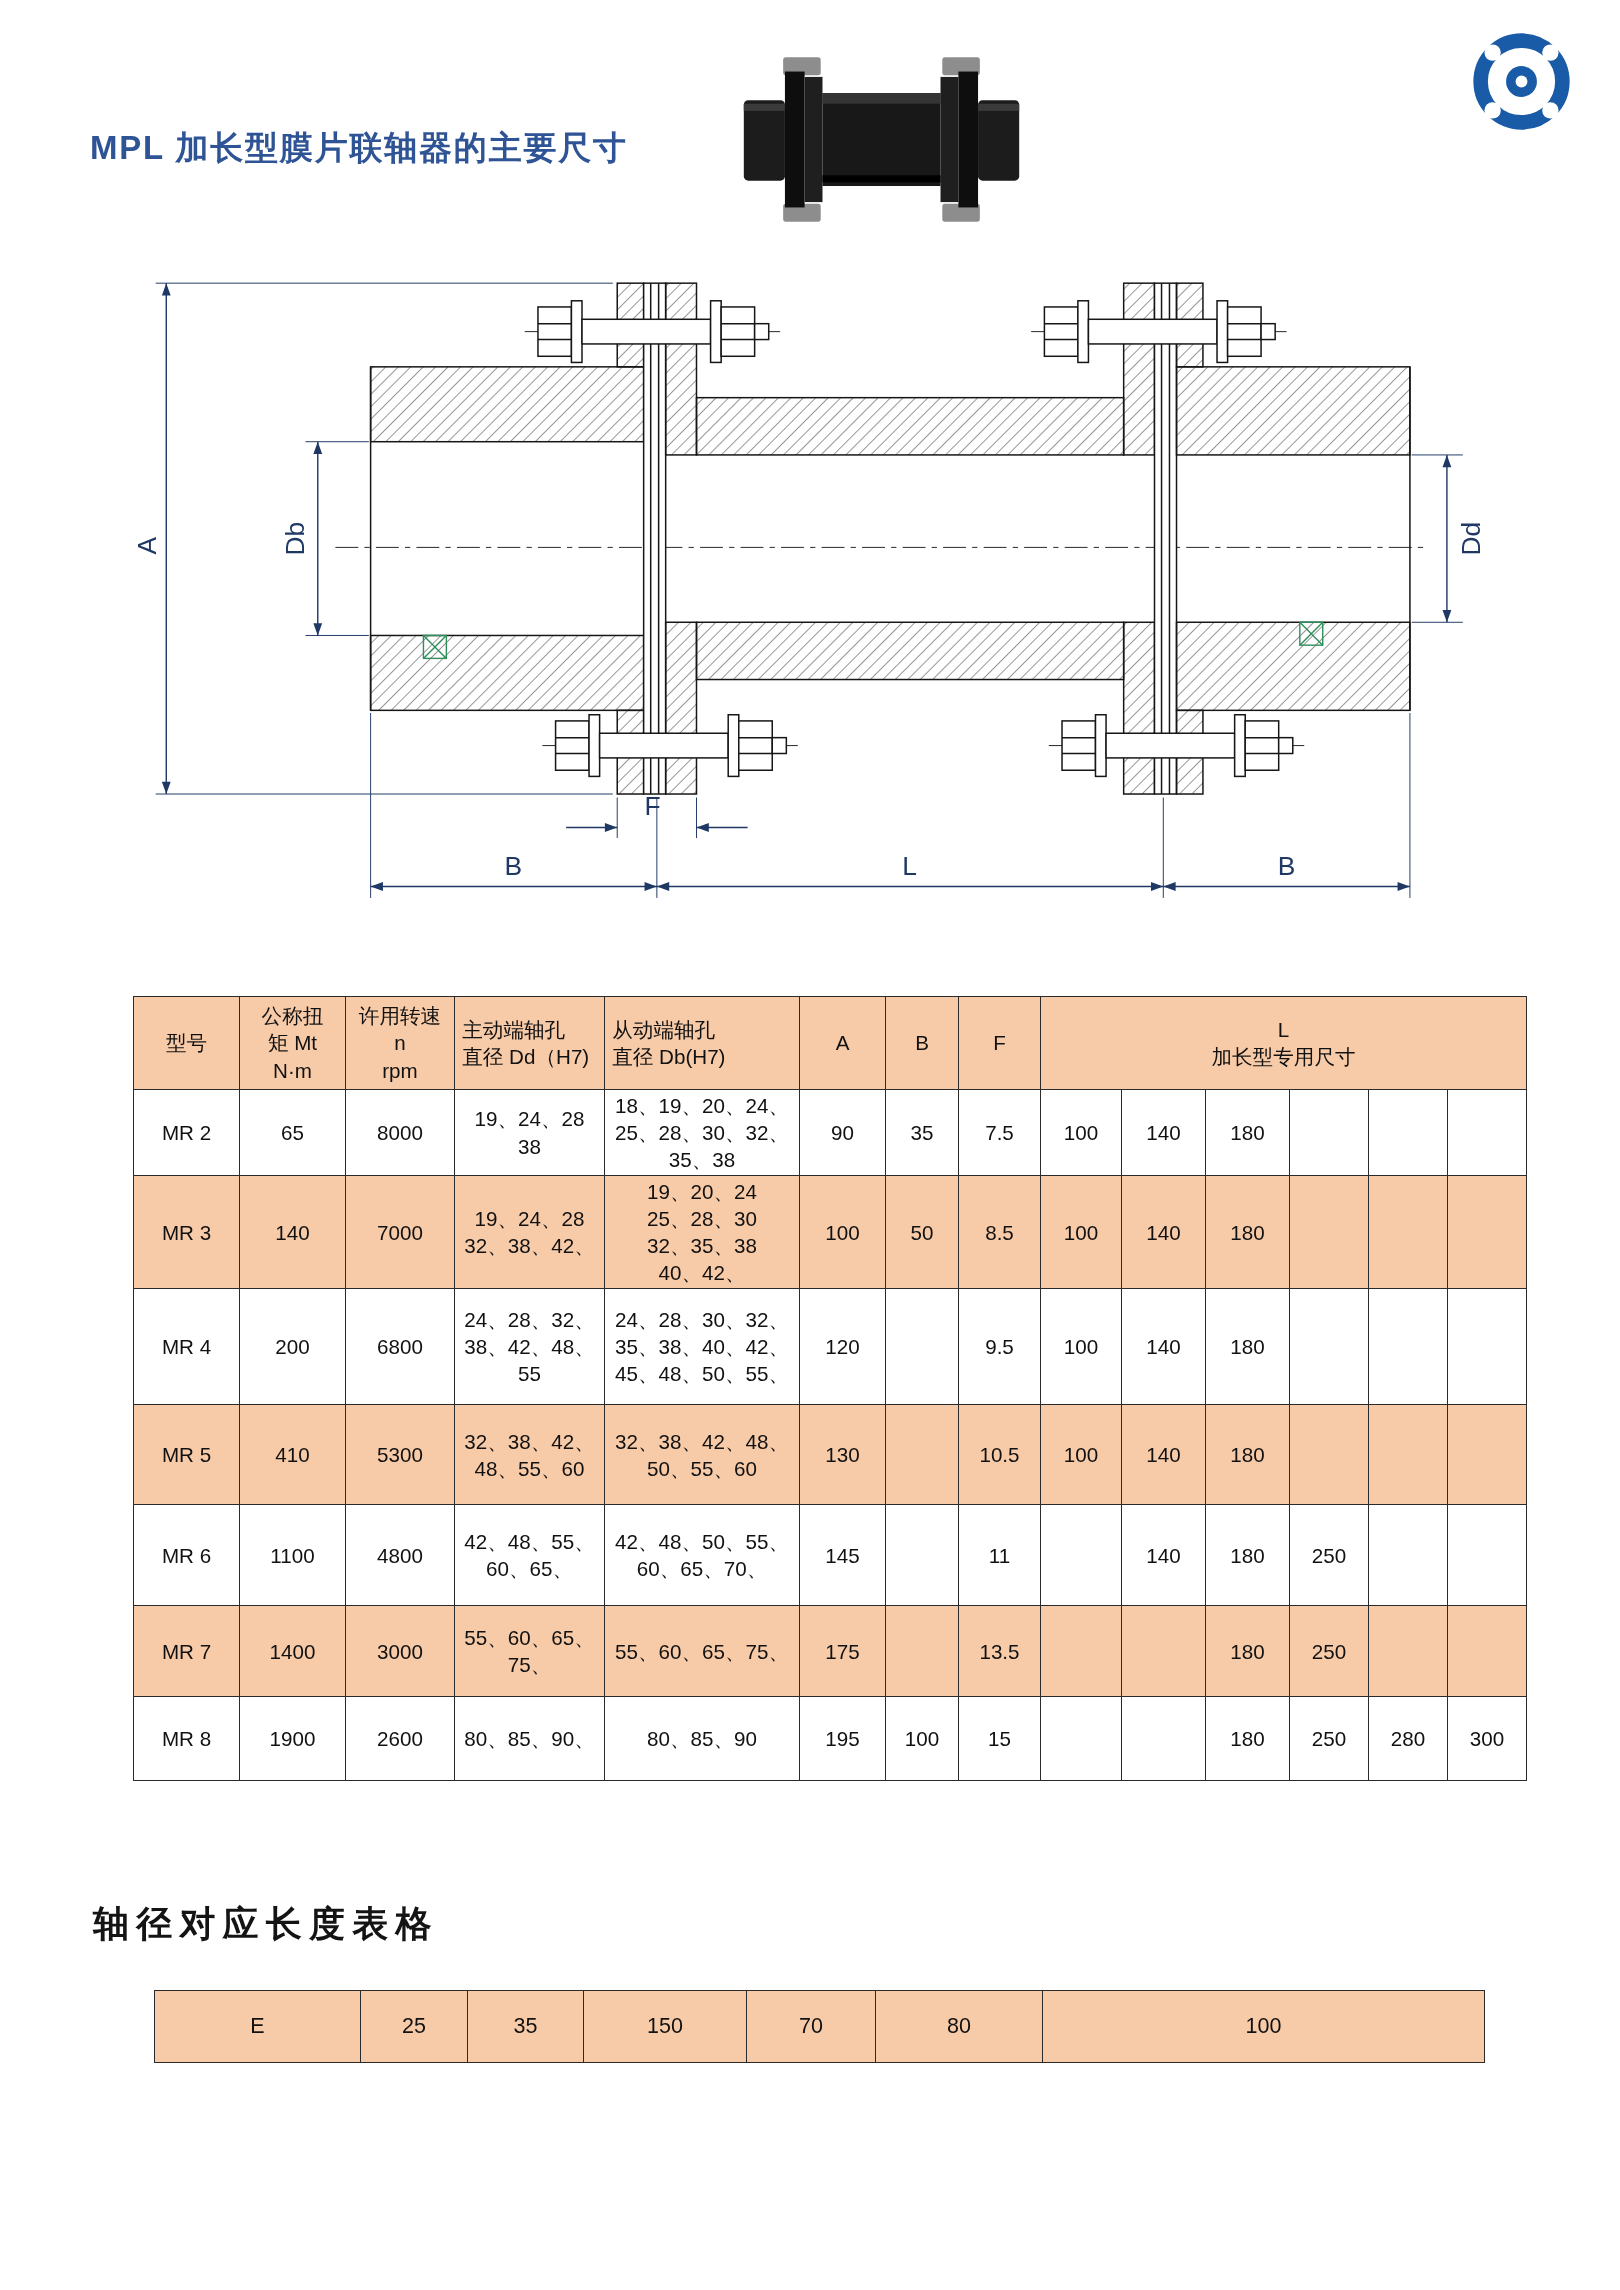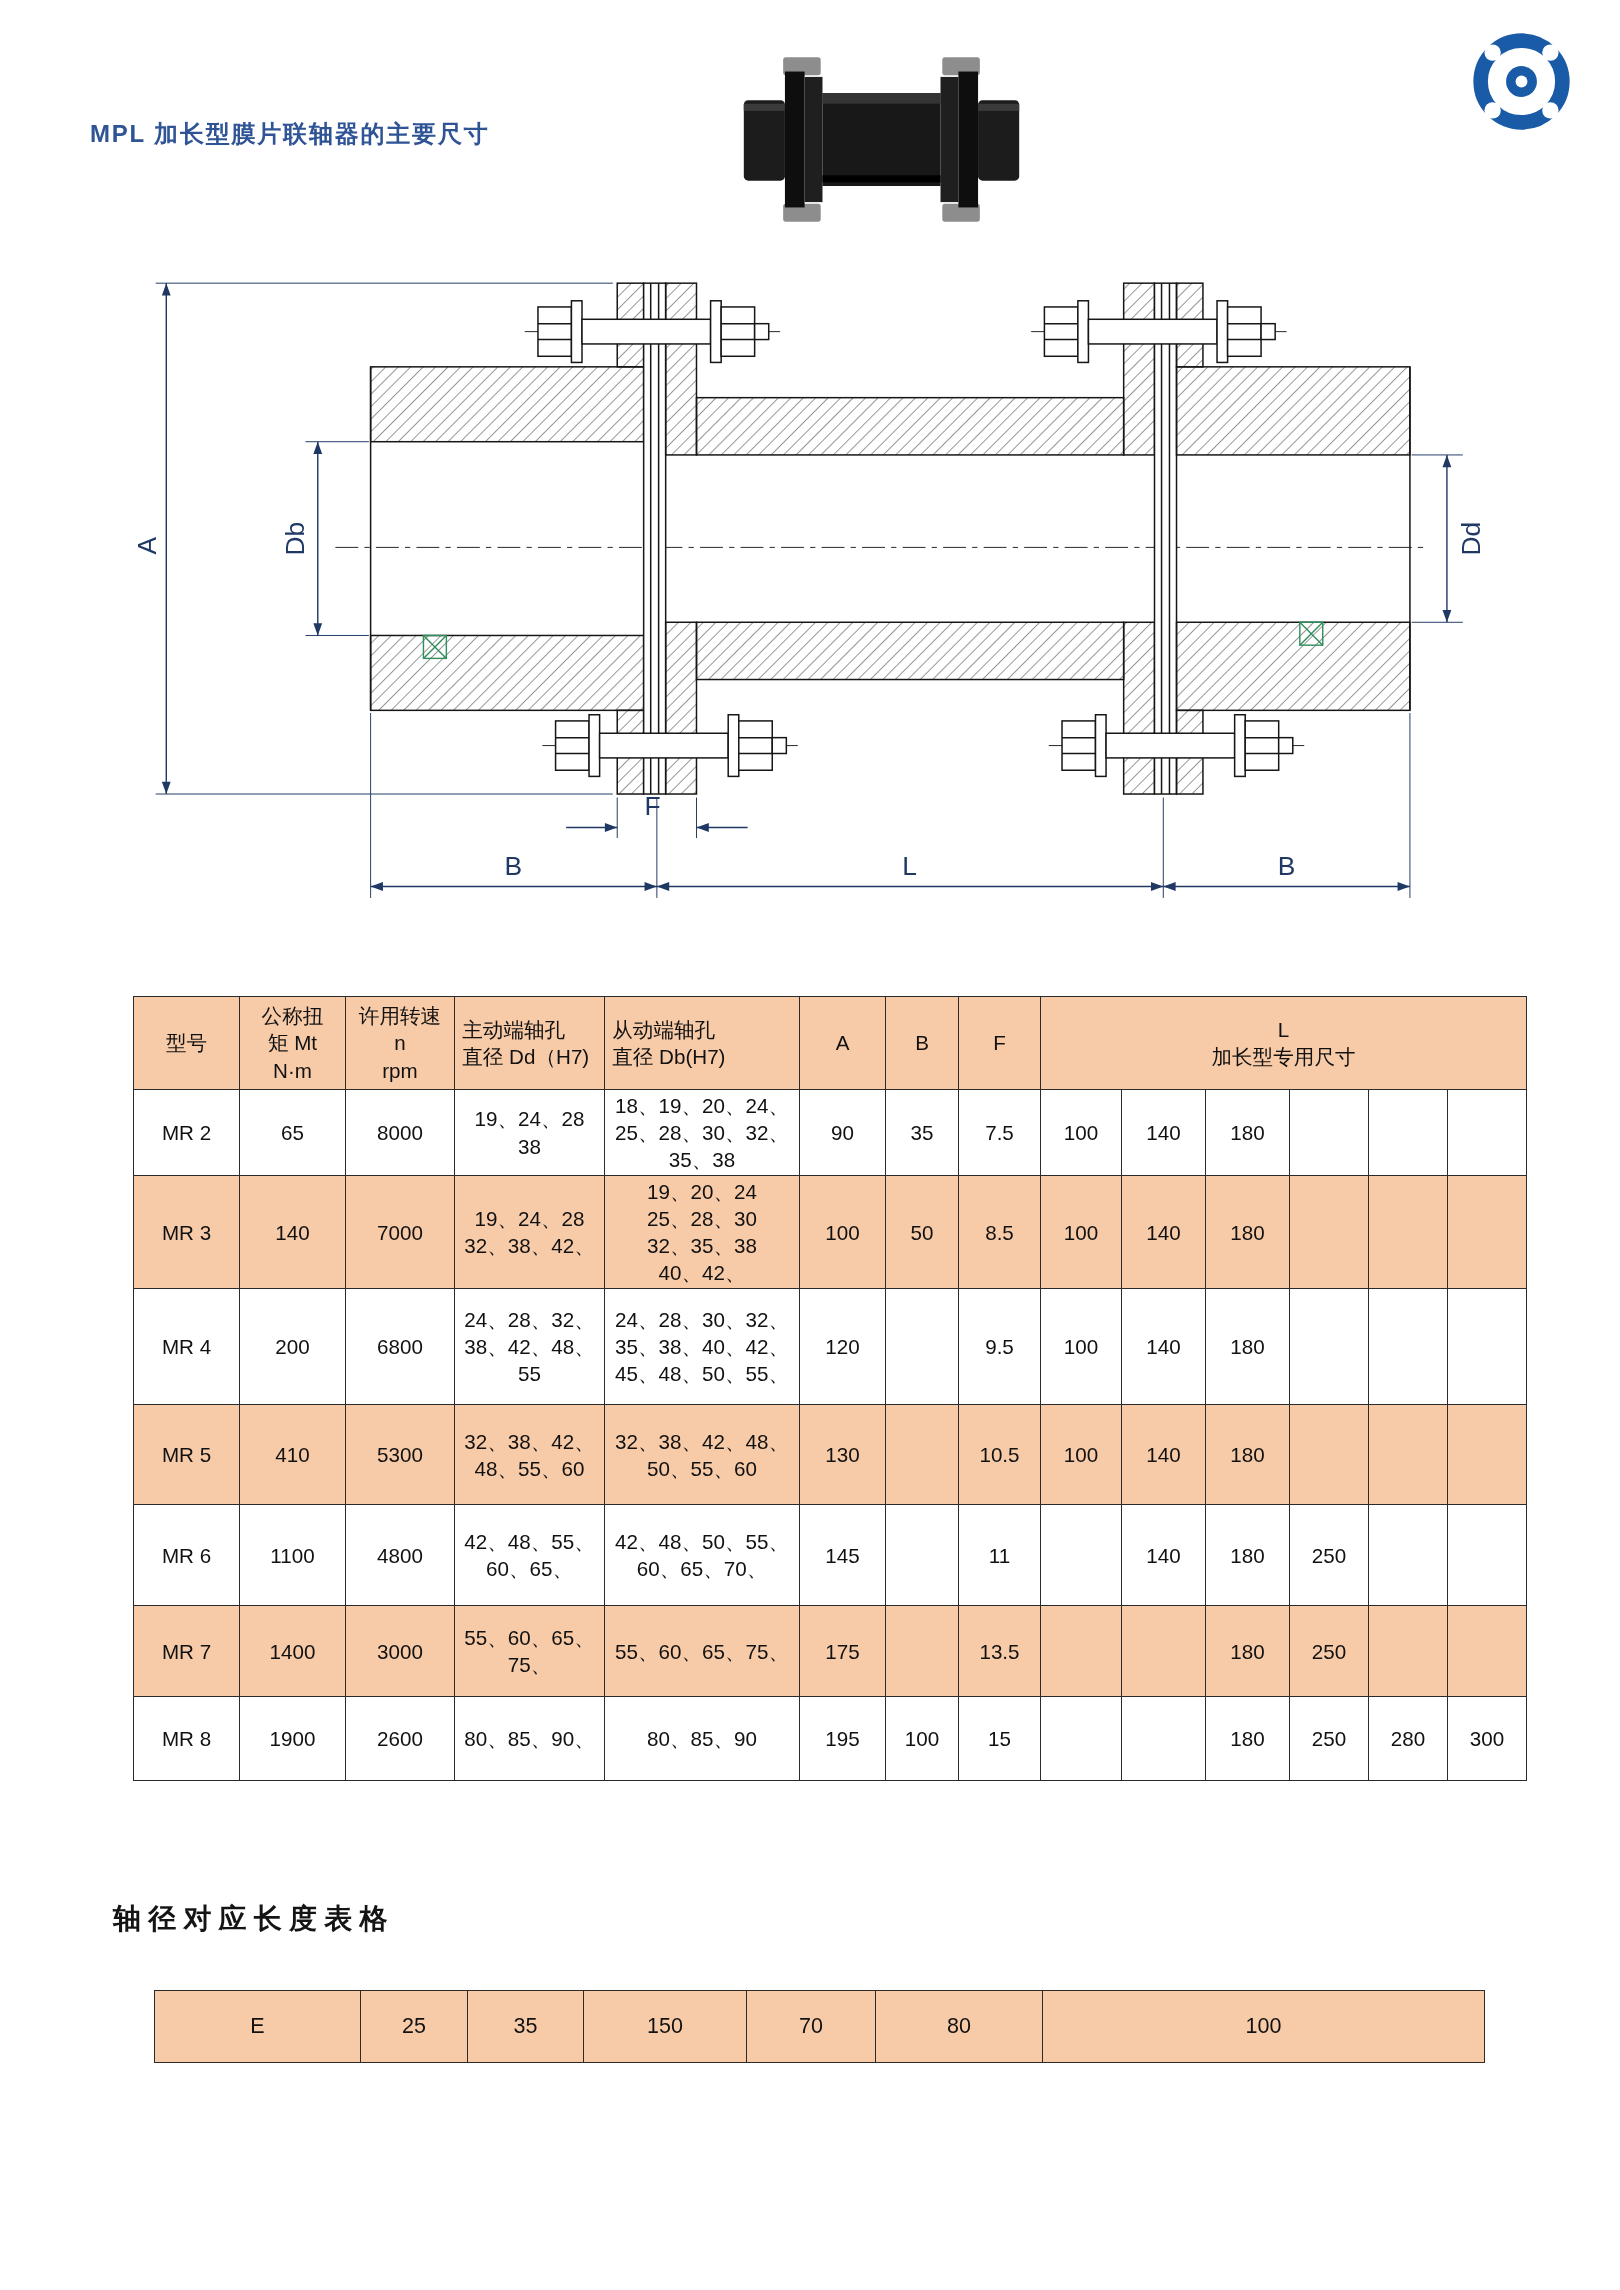--- a/index.html
+++ b/index.html
@@ -1,20 +1,20 @@
 <!DOCTYPE html>
 <html style="--title-color: #2F5496; --table-header-bg: #F8CBA8; --dim-color: #1F3864; --logo-color: #1A5BA8; --screw-color: #2F8F5B;font-size:14.3px"><head>
 <meta charset="utf-8">
 <style>
   *{margin:0;padding:0;box-sizing:border-box;}
   html,body{background:#ffffff;}
   body{font-family:"Liberation Sans",sans-serif;color:#111;}
   .page{position:relative;width:1620px;height:2291px;background:#fff;overflow:hidden;outline:0.9px solid #cfcfcf;}
 
-  .title{position:absolute;left:90px;top:118px;font-size:24px;font-weight:bold;
+  .title{position:absolute;left:90px;top:126px;font-size:33px;font-weight:bold;
          color:var(--title-color,#2F5496);letter-spacing:1.8px;font-family:"Liberation Sans",sans-serif;}
 
   .photo{position:absolute;left:724px;top:34px;width:315px;height:211px;}
   .logo{position:absolute;left:1467px;top:27px;width:109px;height:109px;}
 
   .drawing{position:absolute;left:124px;top:142px;width:1374px;height:802px;}
 
   
   .draw .body{stroke:#161616;stroke-width:1.7;fill:none;}
   .draw .h{fill:url(#hatch);}
@@ -37,22 +37,22 @@
   .main-table tbody tr:nth-child(even){background:var(--table-header-bg,#F8CBA8);}
   .main-table tbody tr:nth-child(1){height:84px;}
   .main-table tbody tr:nth-child(2){height:88px;}
   .main-table tbody tr:nth-child(3){height:116px;}
   .main-table tbody tr:nth-child(4){height:100px;}
   .main-table tbody tr:nth-child(5){height:101px;margin-top:16px;}
   .main-table tbody tr:nth-child(6){height:91px;}
   .main-table tbody tr:nth-child(7){height:84px;}
   .main-table tbody tr:nth-child(8){height:88px;}
 
-  .sub-heading{position:absolute;left:93px;top:1900px;font-size:28px;font-weight:600;
-               letter-spacing:7.2px;color:#141414;font-family:Liberation Mono, monospace;margin-left:20px;}
+  .sub-heading{position:absolute;left:93px;top:1900px;font-size:36px;font-weight:600;
+               letter-spacing:7.2px;color:#141414;font-family:Liberation Mono, monospace;}
 
   .shaft-table{position:absolute;left:154px;top:1990px;width:1331px;}
   .shaft-table td{font-size:21.5px;}
   .shaft-table tbody tr:nth-child(1){height:72px;background:var(--table-header-bg,#F8CBA8);}
   .shaft-table tbody tr:nth-child(2){height:133px;background:#fff;}
   .shaft-table tbody tr:nth-child(2) td:nth-child(4){vertical-align:top;padding-top:13px;}
   .shaft-table tbody tr:nth-child(2) td:nth-child(5){padding-top:52px;margin-left:13px;}
   .shaft-table tbody tr:nth-child(2) td:nth-child(6){padding-top:12.5px;}
   .shaft-table tbody tr:nth-child(2) td:nth-child(7){padding-top:43px;}
 </style>

